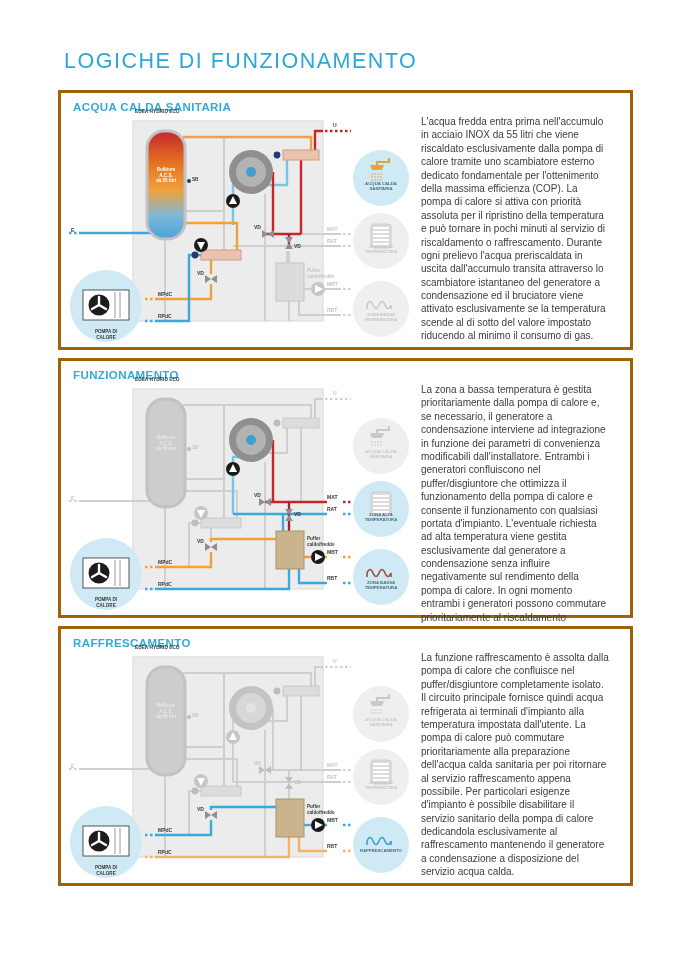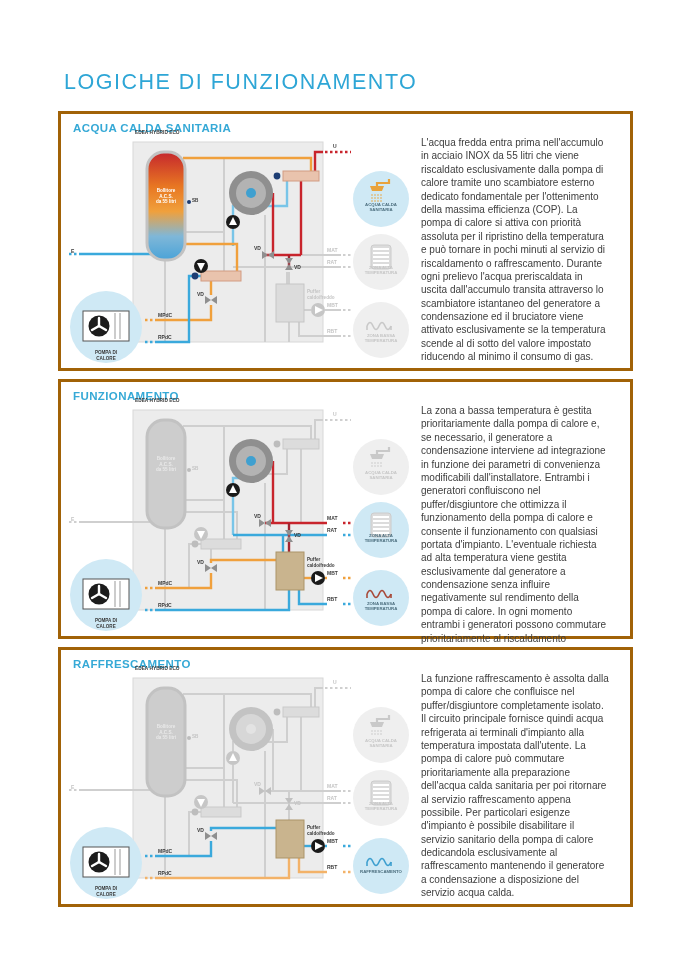--- a/index.html
+++ b/index.html
@@ -1,17 +1,17 @@
 <!DOCTYPE html>
 <html><head>
 <meta charset="utf-8">
 <style>
   html,body{margin:0;padding:0;background:#fff;font-family:"Liberation Sans",sans-serif;}
   .page{position:relative;width:678px;min-height:959px;background:#fff;}
-  h1.title{margin:0;padding:70px 0 16px 64px;font-size:21.5px;font-weight:500;letter-spacing:1.5px;color:#2ea6d6;}
+  h1.title{margin:0;padding:49px 0 16px 64px;font-size:21.5px;font-weight:500;letter-spacing:1.5px;color:#2ea6d6;}
   .panel{position:relative;width:575px;height:260px;margin:0 0 8px 58px;border:3px solid #a16207;background:#fff;box-sizing:border-box;}
   .ptitle{position:absolute;left:12px;top:8px;font-size:11.5px;font-weight:bold;letter-spacing:.4px;color:#36a9d6;}
   .desc{position:absolute;left:360px;top:12px;width:188px;font-size:10px;line-height:1.34;color:#3d3d3d;}
   .diagram{position:absolute;left:0;top:0;width:358px;height:258px;}
   .diagram svg{position:absolute;left:0;top:0;}
   .dlabel{position:absolute;font-size:5px;font-weight:bold;line-height:1.25;white-space:pre-line;}
   .dk{color:#3a3a3a}.gy{color:#c4c4c4}
   .wh{color:#fff}.wh2{color:#e9e9e9}
   .cir-on{color:#4c6e7e}.cir-off{color:#c6c6c6}
   .p-dev{left:74px;top:16px;font-size:4.8px;}

